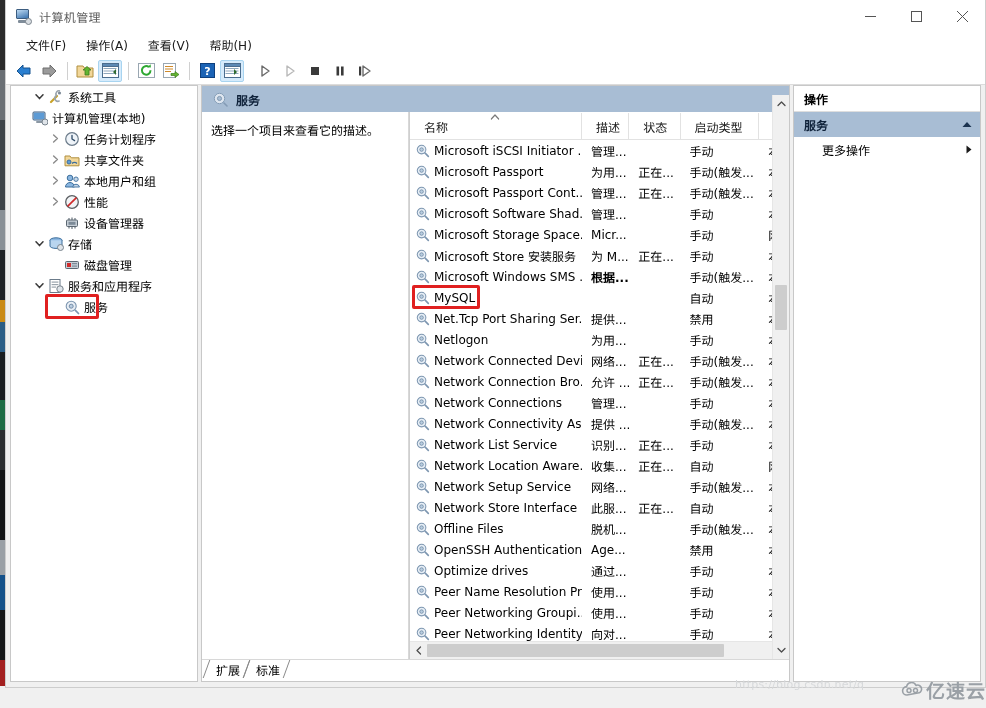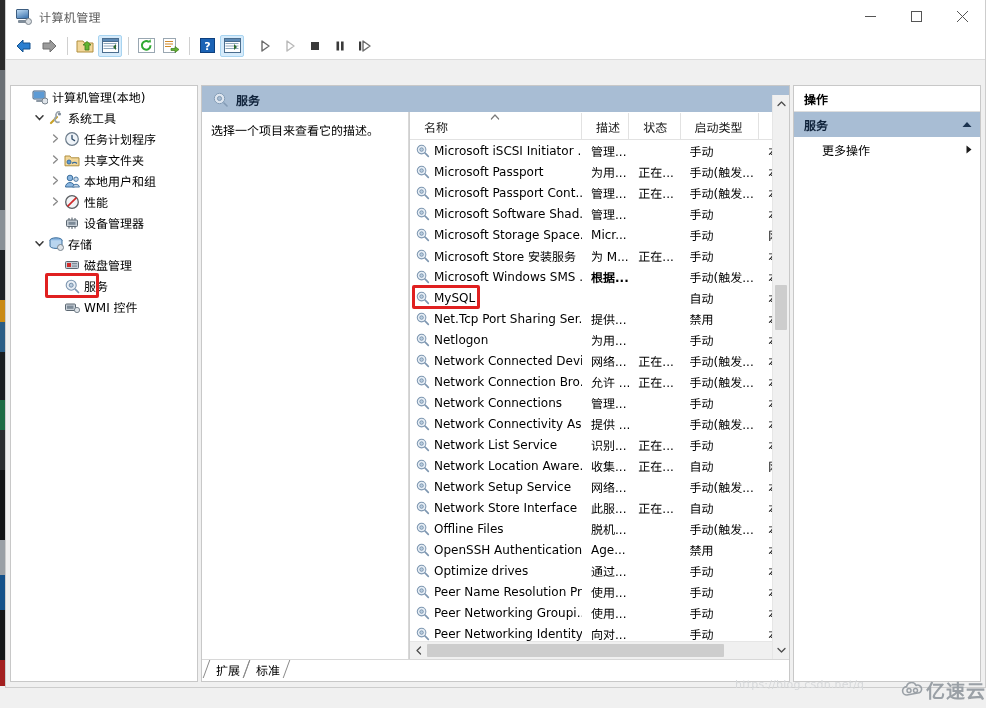--- a/index.html
+++ b/index.html
@@ -170,20 +170,26 @@
       </div>
       <div class="win-btn close">
         <svg width="11" height="11" viewBox="0 0 11 11">
             <line x1="0" y1="0" x2="11" y2="11" stroke="#555" stroke-width="1"></line>
             <line x1="11" y1="0" x2="0" y2="11" stroke="#555" stroke-width="1"></line>
           </svg>
       </div>
     </div>
   </div>
 
+  <div id="menubar">
+    <div class="menu-item">文件(F)</div>
+    <div class="menu-item">操作(A)</div>
+    <div class="menu-item">查看(V)</div>
+    <div class="menu-item">帮助(H)</div>
+  </div>
 
   <div id="toolbar">
 
     <div class="tb-btn">
       <svg width="18" height="16" viewBox="0 0 18 16">
         <path d="M8 2 L2 8 L8 14 L8 11 L15 11 L15 5 L8 5 Z" fill="#2b7fd0" stroke="#14538f" stroke-width="1" stroke-linejoin="round"></path>
       </svg>
     </div>
     <div class="tb-btn">
       <svg width="18" height="16" viewBox="0 0 18 16">
@@ -271,47 +277,47 @@
       <svg width="16" height="14" viewBox="0 0 16 14">
         <rect x="2" y="2.5" width="2.2" height="9" fill="#3a3a3a"></rect>
         <path d="M6 2 L13 7 L6 12 Z" fill="none" stroke="#6b6b6b" stroke-width="1.4" stroke-linejoin="round"></path>
       </svg>
     </div>
   </div>
 
   <div id="body">
 
     <div id="tree-pane">
+        <div class="tnode" style="padding-left: 20px;">
+          <div class="twist">
+            <svg width="9" height="9" viewBox="0 0 9 9">
+              <path d="M1 2.8 L4.5 6.6 L8 2.8" fill="none" stroke="#3a3a3a" stroke-width="1.5" stroke-linecap="round" stroke-linejoin="round"></path>
+            </svg>
+          </div>
+          <div class="ticon">
+            <svg width="16" height="16" viewBox="0 0 16 16">
+              <path d="M3 13 L9 7" stroke="#c9a227" stroke-width="2.2" stroke-linecap="round"></path>
+              <path d="M12 2 a3 3 0 0 0 -3.6 4.4 l-1 1 a3 3 0 0 0 4.2 4.2" fill="none" stroke="#9aa4ad" stroke-width="1.6"></path>
+              <circle cx="11.5" cy="4" r="1.6" fill="#7f8c99"></circle>
+            </svg>
+          </div>
+          <div class="tlabel">系统工具</div>
+        </div>
         <div class="tnode" style="padding-left: 4px;">
           <div class="twist"></div>
           <div class="ticon">
             <svg width="16" height="16" viewBox="0 0 16 16">
               <rect x="1" y="2" width="12" height="8" rx="1" fill="#bcd9f2" stroke="#3c5d80"></rect>
               <rect x="2" y="3" width="10" height="6" fill="#5d9bd5"></rect>
               <rect x="4" y="11" width="8" height="2" rx="1" fill="#8c98a4"></rect>
               <circle cx="13" cy="12" r="3" fill="#dfe4e9" stroke="#78838d"></circle>
             </svg>
           </div>
           <div class="tlabel">计算机管理(本地)</div>
         </div>
-        <div class="tnode" style="padding-left: 20px;">
-          <div class="twist">
-            <svg width="9" height="9" viewBox="0 0 9 9">
-              <path d="M1 2.8 L4.5 6.6 L8 2.8" fill="none" stroke="#3a3a3a" stroke-width="1.5" stroke-linecap="round" stroke-linejoin="round"></path>
-            </svg>
-          </div>
-          <div class="ticon">
-            <svg width="16" height="16" viewBox="0 0 16 16">
-              <path d="M3 13 L9 7" stroke="#c9a227" stroke-width="2.2" stroke-linecap="round"></path>
-              <path d="M12 2 a3 3 0 0 0 -3.6 4.4 l-1 1 a3 3 0 0 0 4.2 4.2" fill="none" stroke="#9aa4ad" stroke-width="1.6"></path>
-              <circle cx="11.5" cy="4" r="1.6" fill="#7f8c99"></circle>
-            </svg>
-          </div>
-          <div class="tlabel">系统工具</div>
-        </div>
         <div class="tnode" style="padding-left: 36px;">
           <div class="twist">
             <svg width="9" height="9" viewBox="0 0 9 9">
               <path d="M2.6 1 L6.4 4.5 L2.6 8" fill="none" stroke="#8a8a8a" stroke-width="1.4" stroke-linecap="round" stroke-linejoin="round"></path>
             </svg>
           </div>
           <div class="ticon">
             <svg width="16" height="16" viewBox="0 0 16 16">
               <circle cx="8" cy="8" r="6.3" fill="#eef3f8" stroke="#6b7b8a" stroke-width="1.2"></circle>
               <path d="M8 4.3 V8 L10.6 9.6" stroke="#2e4a66" stroke-width="1.3" fill="none" stroke-linecap="round"></path>
@@ -395,42 +401,48 @@
           <div class="ticon">
             <svg width="16" height="16" viewBox="0 0 16 16">
               <rect x="1.5" y="4.5" width="13" height="7" rx="1" fill="#c6ced6" stroke="#5b6771"></rect>
               <rect x="3" y="6" width="4" height="4" fill="#cf2b2b"></rect>
               <rect x="8" y="6" width="5" height="1.2" fill="#7d8b98"></rect>
               <rect x="8" y="8.5" width="5" height="1.2" fill="#7d8b98"></rect>
             </svg>
           </div>
           <div class="tlabel">磁盘管理</div>
         </div>
+        <div class="tnode" style="padding-left: 20px;">
+          <div class="twist">
+            <svg width="9" height="9" viewBox="0 0 9 9">
+              <path d="M1 2.8 L4.5 6.6 L8 2.8" fill="none" stroke="#3a3a3a" stroke-width="1.5" stroke-linecap="round" stroke-linejoin="round"></path>
+            </svg>
+          </div>
+          <div class="ticon">
+            <svg width="16" height="16" viewBox="0 0 16 16">
+              <rect x="2" y="1.5" width="10" height="13" fill="#ffffff" stroke="#6b7b8a"></rect>
+              <rect x="3.6" y="3.5" width="6.8" height="1.2" fill="#9aa4ad"></rect>
+              <rect x="3.6" y="6" width="6.8" height="1.2" fill="#9aa4ad"></rect>
+              <rect x="3.6" y="8.5" width="4.5" height="1.2" fill="#9aa4ad"></rect>
+              <circle cx="12" cy="11" r="3.2" fill="#dfe4e9" stroke="#78838d"></circle>
+            </svg>
+          </div>
+          <div class="tlabel">服务和应用程序</div>
+        </div>
         <div class="tnode" style="padding-left: 36px;">
           <div class="twist"></div>
           <div class="ticon">
             <svg width="16" height="16" viewBox="0 0 16 16">
               <circle cx="7.2" cy="7.2" r="5" fill="#e8eef5" stroke="#7d96b0" stroke-width="1.1"></circle>
               <circle cx="7.2" cy="7.2" r="2" fill="#b9cde0" stroke="#6b85a0" stroke-width="0.9"></circle>
               <path d="M11.4 11.4 L14.5 14.5" stroke="#7d96b0" stroke-width="1.7" stroke-linecap="round"></path>
             </svg>
           </div>
           <div class="tlabel">服务</div>
           <div style="position: absolute; left: 34px; top: -2px; width: 54px; height: 25px; border: 3px solid rgb(224, 32, 32); border-radius: 2px; box-sizing: border-box; pointer-events: none;"></div>
-        </div>
-        <div class="tnode" style="padding-left: 36px;">
-          <div class="twist"></div>
-          <div class="ticon">
-            <svg width="16" height="16" viewBox="0 0 16 16">
-              <rect x="1.5" y="5" width="10" height="6.5" rx="1" fill="#c6ced6" stroke="#5b6771"></rect>
-              <rect x="3" y="6.6" width="6.5" height="3.2" fill="#7d8b98"></rect>
-              <circle cx="13" cy="11" r="2.6" fill="#dfe4e9" stroke="#78838d"></circle>
-            </svg>
-          </div>
-          <div class="tlabel">WMI 控件</div>
         </div>
       </div>
 
     <div id="mid-pane">
 
       <div id="mid-header">
         <svg class="hicon" viewBox="0 0 16 16">
           <circle cx="7.5" cy="7.5" r="5.2" fill="#e8eef5" stroke="#7d96b0" stroke-width="1"></circle>
           <circle cx="7.5" cy="7.5" r="2.1" fill="#a8bdd4" stroke="#6b85a0" stroke-width="0.8"></circle>
           <path d="M12 12 L15 15" stroke="#7d96b0" stroke-width="1.6" stroke-linecap="round"></path>

